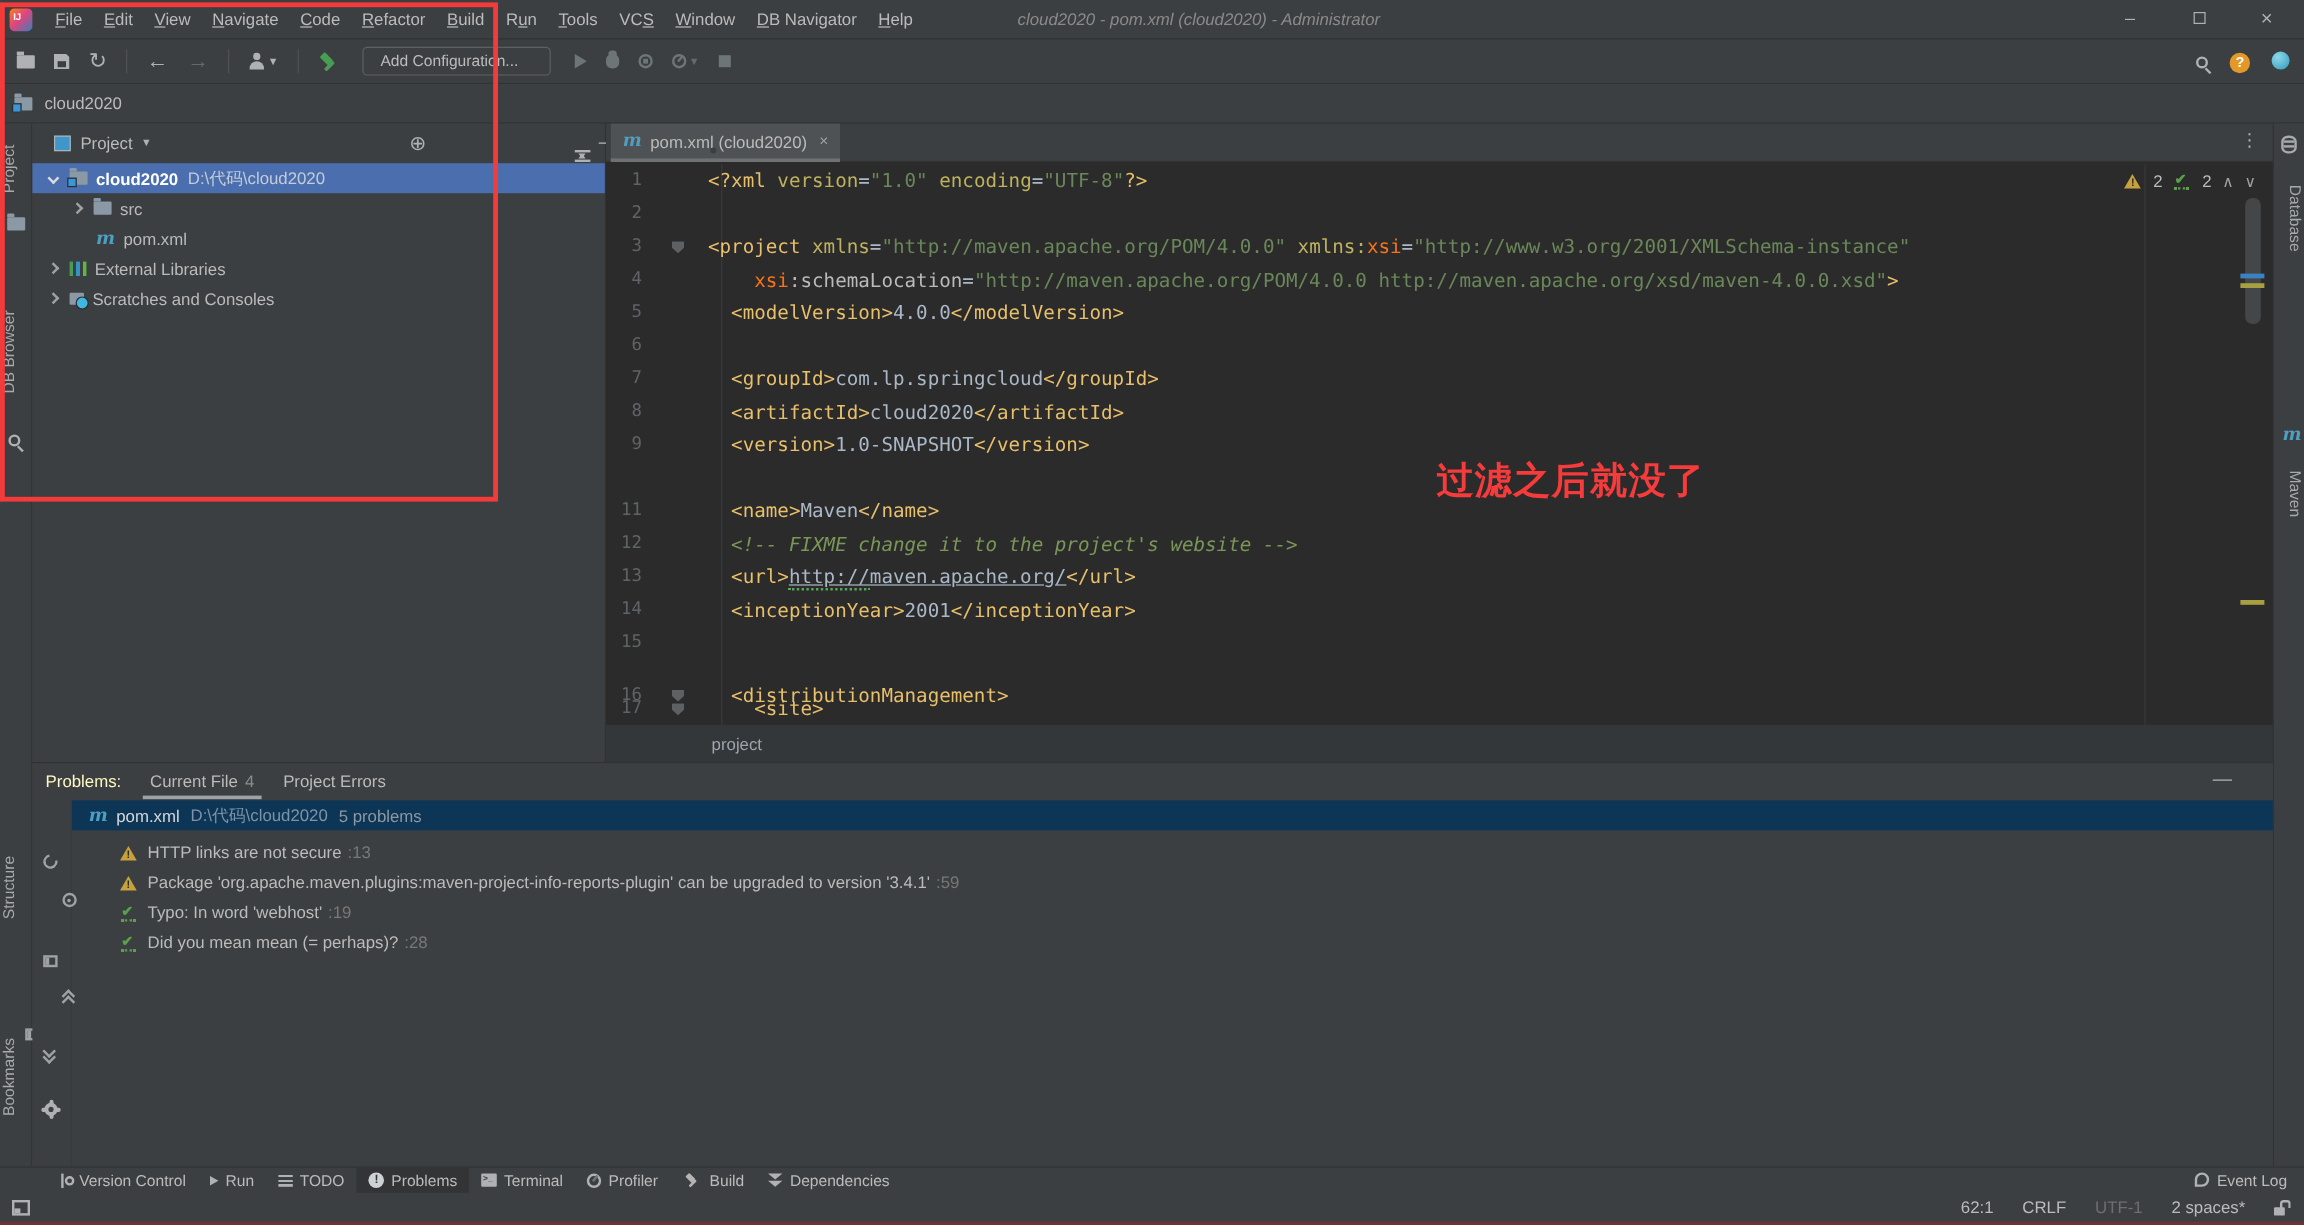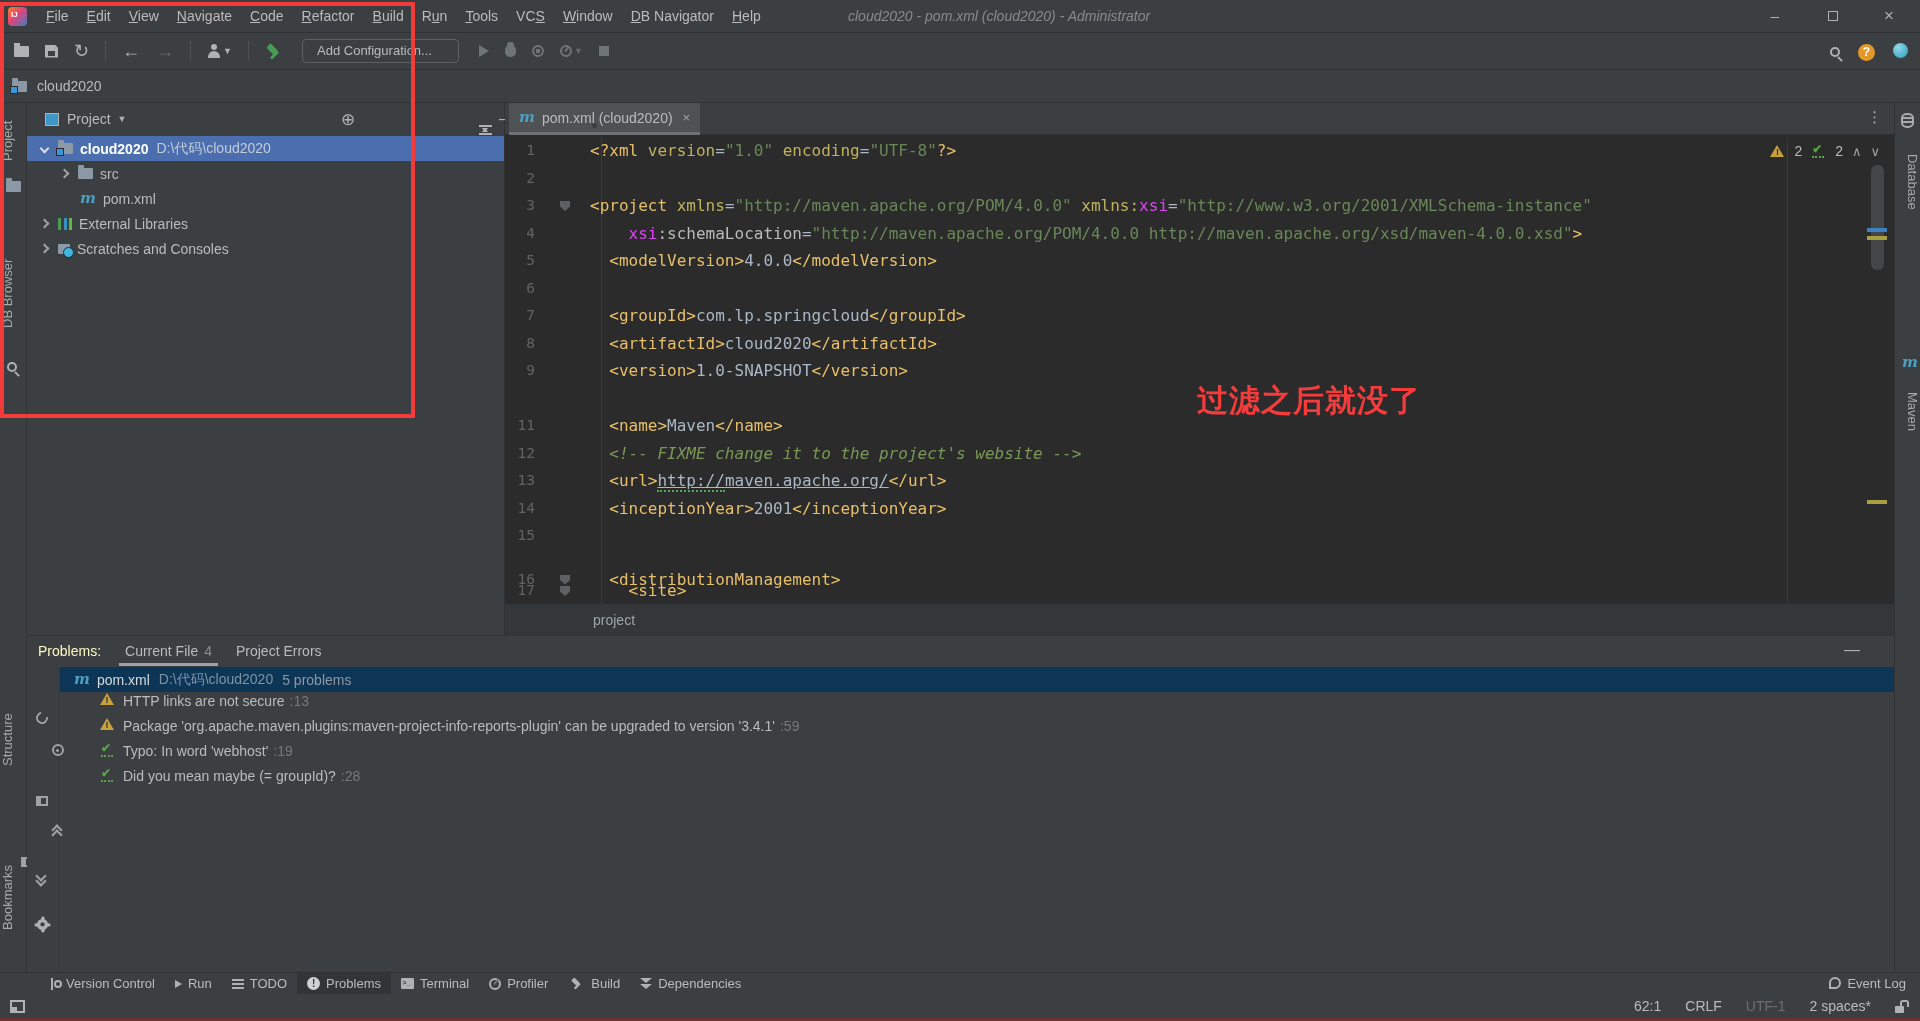--- a/index.html
+++ b/index.html
@@ -57,21 +57,21 @@
   #tab1 .tab-label { color:#BBBBBB; margin:0 10px 0 7px; }
   #tab1 .tab-close { color:#9FA2A5; font-size:13px; }
   #tab-more { position:absolute; right:12px; top:5px; color:#AFB1B3; font-size:15px; }
   #code-area { position:absolute; left:0; top:34px; width:100%; height:467px; }
   #gutter-line { position:absolute; left:96px; top:34px; width:1px; height:467px; background:#393B3D; }
   #margin-guide { position:absolute; left:1282px; top:34px; width:1px; height:467px; background:#36383A; }
   .code-line { position:absolute; left:0; width:100%; height:27.5px; line-height:27.5px; font-family:"DejaVu Sans Mono",monospace; font-size:16px; white-space:pre; }
   .ln { position:absolute; left:0; width:30px; text-align:right; color:#606366; font-size:14.5px; }
   .fold { position:absolute; left:55px; top:9px; width:10px; height:10px; background:#5E6164; clip-path:polygon(0 0,100% 0,100% 55%,50% 100%,0 55%); }
   .code-text { position:absolute; left:85px; }
-  .t-tag{color:#E8BF6A} .t-attr{color:#BFB25F} .t-attr2{color:#BABABA} .t-ns{color:#d946ef}
+  .t-tag{color:#E8BF6A} .t-attr{color:#BFB25F} .t-attr2{color:#BABABA} .t-ns{color:#f97316}
   .t-val{color:#6A8759} .t-eq{color:#A9B7C6} .t-text{color:#A9B7C6} .t-plain{color:#A9B7C6}
   .t-com{color:#7A9757;font-style:italic}
   .t-link{color:#A9B7C6;text-decoration:underline}
   .t-linkw{color:#A9B7C6;text-decoration:underline;border-bottom:2px dotted #54A857}
   #inspect-widget { position:absolute; right:14px; top:40px; display:flex; align-items:center; gap:9px; color:#BBBBBB; }
   #inspect-widget .cnt { font-size:14px; }
   #inspect-widget .nav { color:#9FA2A5; font-size:13px; }
   #ed-scroll { position:absolute; left:1366px; top:62px; width:13px; height:105px; background:#4D5052; border-radius:6px; opacity:.75; }
   .stripe-mark { position:absolute; left:1362px; width:20px; height:4px; }
   #ed-crumbbar { position:absolute; left:0; top:501px; width:100%; height:31px; background:#33373A; display:flex; align-items:center; }
@@ -83,21 +83,21 @@
   #pr-label { margin-left:11px; color:#fef9c3; }
   .ptab { margin-left:24px; color:#BBBBBB; position:relative; height:30px; line-height:30px; }
   .ptab .cnt { color:#8C8C8C; margin-left:6px; }
   .ptab.sel::after { content:""; position:absolute; left:-6px; right:-6px; bottom:0; height:3px; background:#9DA2A8; }
   #pr-toolcol { position:absolute; left:0; top:31px; width:33px; bottom:0; border-right:1px solid #37393B; }
   .pr-tic { position:absolute; left:9px; color:#9FA2A5; }
   #pr-filerow { position:absolute; left:33px; top:31px; width:1834px; height:25px; background:#0D3556; display:flex; align-items:center; }
   #pr-filerow .f { color:#D6D9DC; margin-left:7px; }
   #pr-filerow .p { color:#7D93A8; margin-left:9px; }
   #pr-filerow .s { color:#8C98A3; margin-left:9px; }
-  .pr-item { position:absolute; left:33px; width:1834px; height:25px; display:flex; align-items:flex-start; }
+  .pr-item { position:absolute; left:33px; width:1834px; height:25px; display:flex; align-items:flex-end; }
   .pr-item .txt { color:#BBBBBB; margin-left:8px; }
   .pr-item .loc { color:#787878; margin-left:5px; }
   .pr-corner { position:absolute; top:8px; }
 
   
   #bottombar { position:absolute; left:0; top:972px; width:1920px; height:22px; background:#3C3F41; border-top:1px solid #323232; display:flex; align-items:center; }
   .bb-item { display:flex; align-items:center; gap:6px; height:22px; padding:4px 10px; color:#BBBBBB; font-size:13px; }
   .bb-item.active { background:#323436; }
   #bb-first { margin-left:38px; }
   #event-log { position:absolute; right:14px; top:972px; height:22px; display:flex; align-items:center; gap:6px; color:#BBBBBB; font-size:13px; }
@@ -412,21 +412,21 @@
         <span class="txt">Package 'org.apache.maven.plugins:maven-project-info-reports-plugin' can be upgraded to version '3.4.1'</span>
         <span class="loc">:59</span>
       </span>
       <span class="pr-item" style="top: 107px;">
         <span class="ic i-typo" style="margin-left: 40px;"></span>
         <span class="txt">Typo: In word 'webhost'</span>
         <span class="loc">:19</span>
       </span>
       <span class="pr-item" style="top: 132px;">
         <span class="ic i-typo" style="margin-left: 40px;"></span>
-        <span class="txt">Did you mean maybe (= groupId)?</span>
+        <span class="txt">Did you mean mean (= perhaps)?</span>
         <span class="loc">:28</span>
       </span>
     </div>
 
   <span class="pr-corner glyph" style="right:34px;top:6px;">—</span>
 </div>
 
 <div id="bottombar">
     <span class="bb-item" id="bb-first">
       <span class="ic i-branch"></span>

